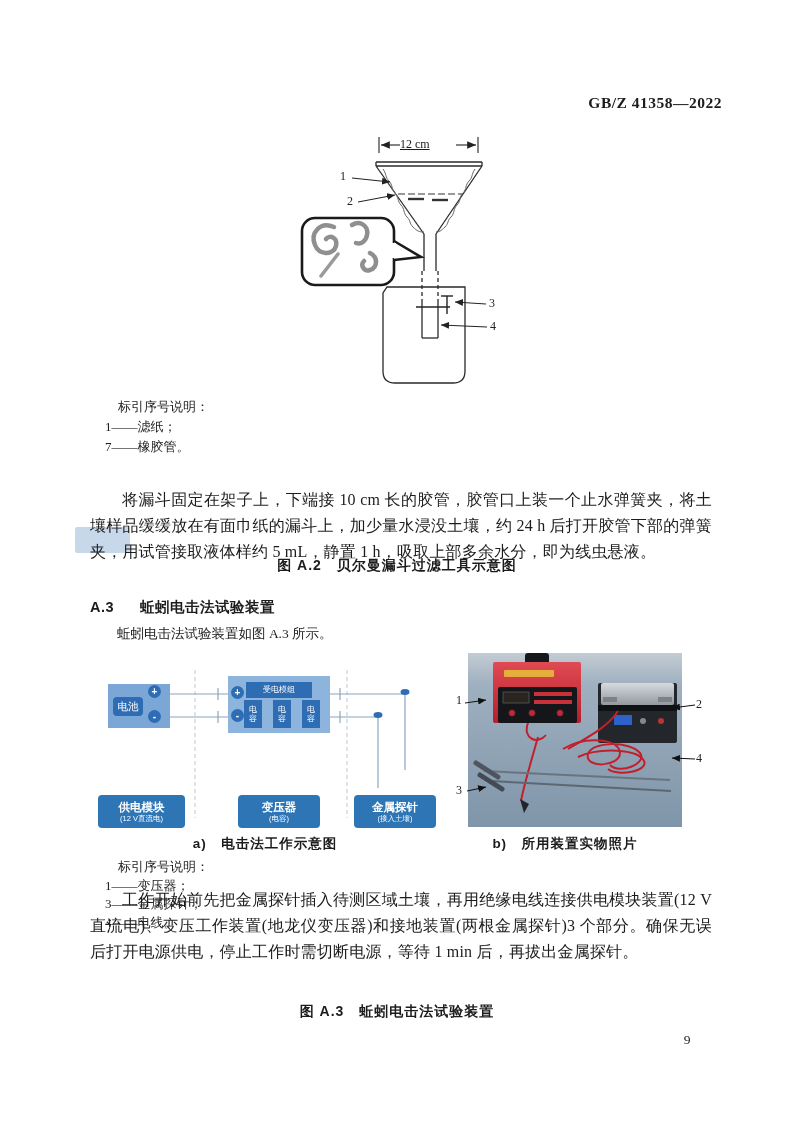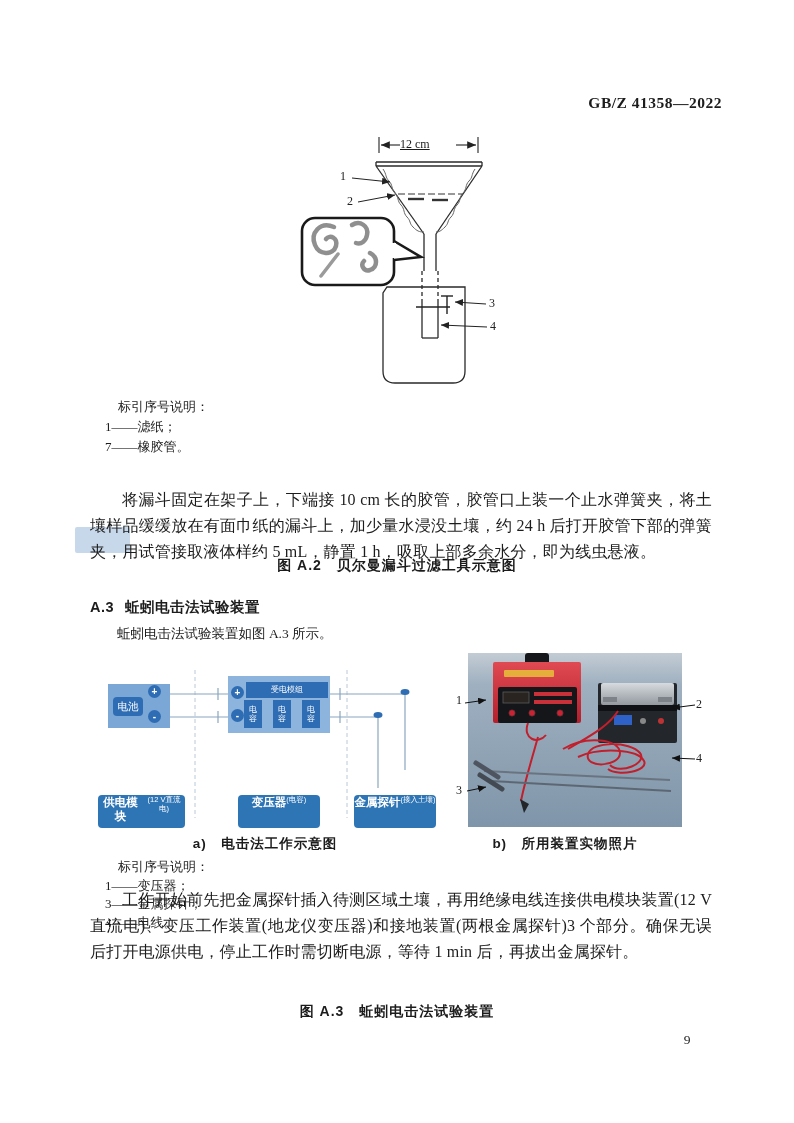--- a/index.html
+++ b/index.html
@@ -25,21 +25,21 @@
     font-family:"Liberation Sans","DejaVu Sans",sans-serif;
   }
   .sub-caption{
     font-weight:bold;font-size:13.5px;text-align:center;letter-spacing:1px;
     font-family:"Liberation Sans","DejaVu Sans",sans-serif;
   }
   .section-heading{
     left:90px;top:598px;font-weight:bold;font-size:14.5px;
     font-family:"Liberation Sans","DejaVu Sans",sans-serif;letter-spacing:.5px;
   }
-  .section-heading .h-num{margin-right:11px;}
+  .section-heading .h-num{margin-right:26px;}
   .intro-line{left:90px;top:625px;font-size:13.5px;text-indent:2em;width:500px;}
   .callout{position:absolute;font-size:12px;color:#222;line-height:14px;}
   .dim-label{position:absolute;left:110px;top:4px;width:56px;text-align:left;font-size:12px;background:#fff;text-decoration:underline;}
   svg{display:block;}
   line,path,rect.stroke,polyline{vector-effect:non-scaling-stroke;}
 
   
   .diag-a{left:90px;top:650px;width:350px;height:182px;}
   .battery-box{left:18px;top:34px;width:62px;height:44px;background:#7ba7d6;}
   .battery-inner{
@@ -47,34 +47,34 @@
     border-radius:4px;color:#fff;font-size:10.5px;text-align:center;line-height:19px;
     font-family:"Liberation Sans",sans-serif;
   }
   .terminal{
     position:absolute;width:13px;height:13px;border-radius:50%;background:#2e6db4;
     color:#fff;font-size:10px;line-height:13px;text-align:center;
     font-family:"Liberation Sans",sans-serif;font-weight:bold;
   }
   .transformer-box{left:138px;top:26px;width:102px;height:57px;background:#8db4dc;}
   .receiver-box{
-    position:absolute;left:18px;top:6px;width:82px;height:16px;background:#2e6db4;
+    position:absolute;left:18px;top:6px;width:66px;height:16px;background:#2e6db4;
     color:#fff;font-size:8px;text-align:center;line-height:16px;
     font-family:"Liberation Sans",sans-serif;
   }
   .cap-box{
     position:absolute;top:24px;width:18px;height:28px;background:#2e6db4;
     color:#fff;font-size:8px;font-family:"Liberation Sans",sans-serif;
     display:flex;align-items:center;justify-content:center;
   }
   .cap-box span{width:9px;word-break:break-all;line-height:1.15;display:block;text-align:center;}
   .module-label{
     position:absolute;top:145px;height:33px;background:#2e75b6;border-radius:4px;
     color:#fff;text-align:center;font-family:"Liberation Sans",sans-serif;
-    display:flex;flex-direction:row;justify-content:center;
+    display:flex;flex-direction:column;justify-content:center;
   }
   .module-label .m-title{font-size:11.5px;font-weight:bold;line-height:14px;}
   .module-label .m-sub{font-size:7.5px;line-height:9px;}
 
   
   .photo-wrap{left:455px;top:653px;width:250px;height:178px;}
 
   .watermark{
     left:75px;top:527px;width:55px;height:26px;border-radius:2px;
     background:rgba(145,178,215,.5);

